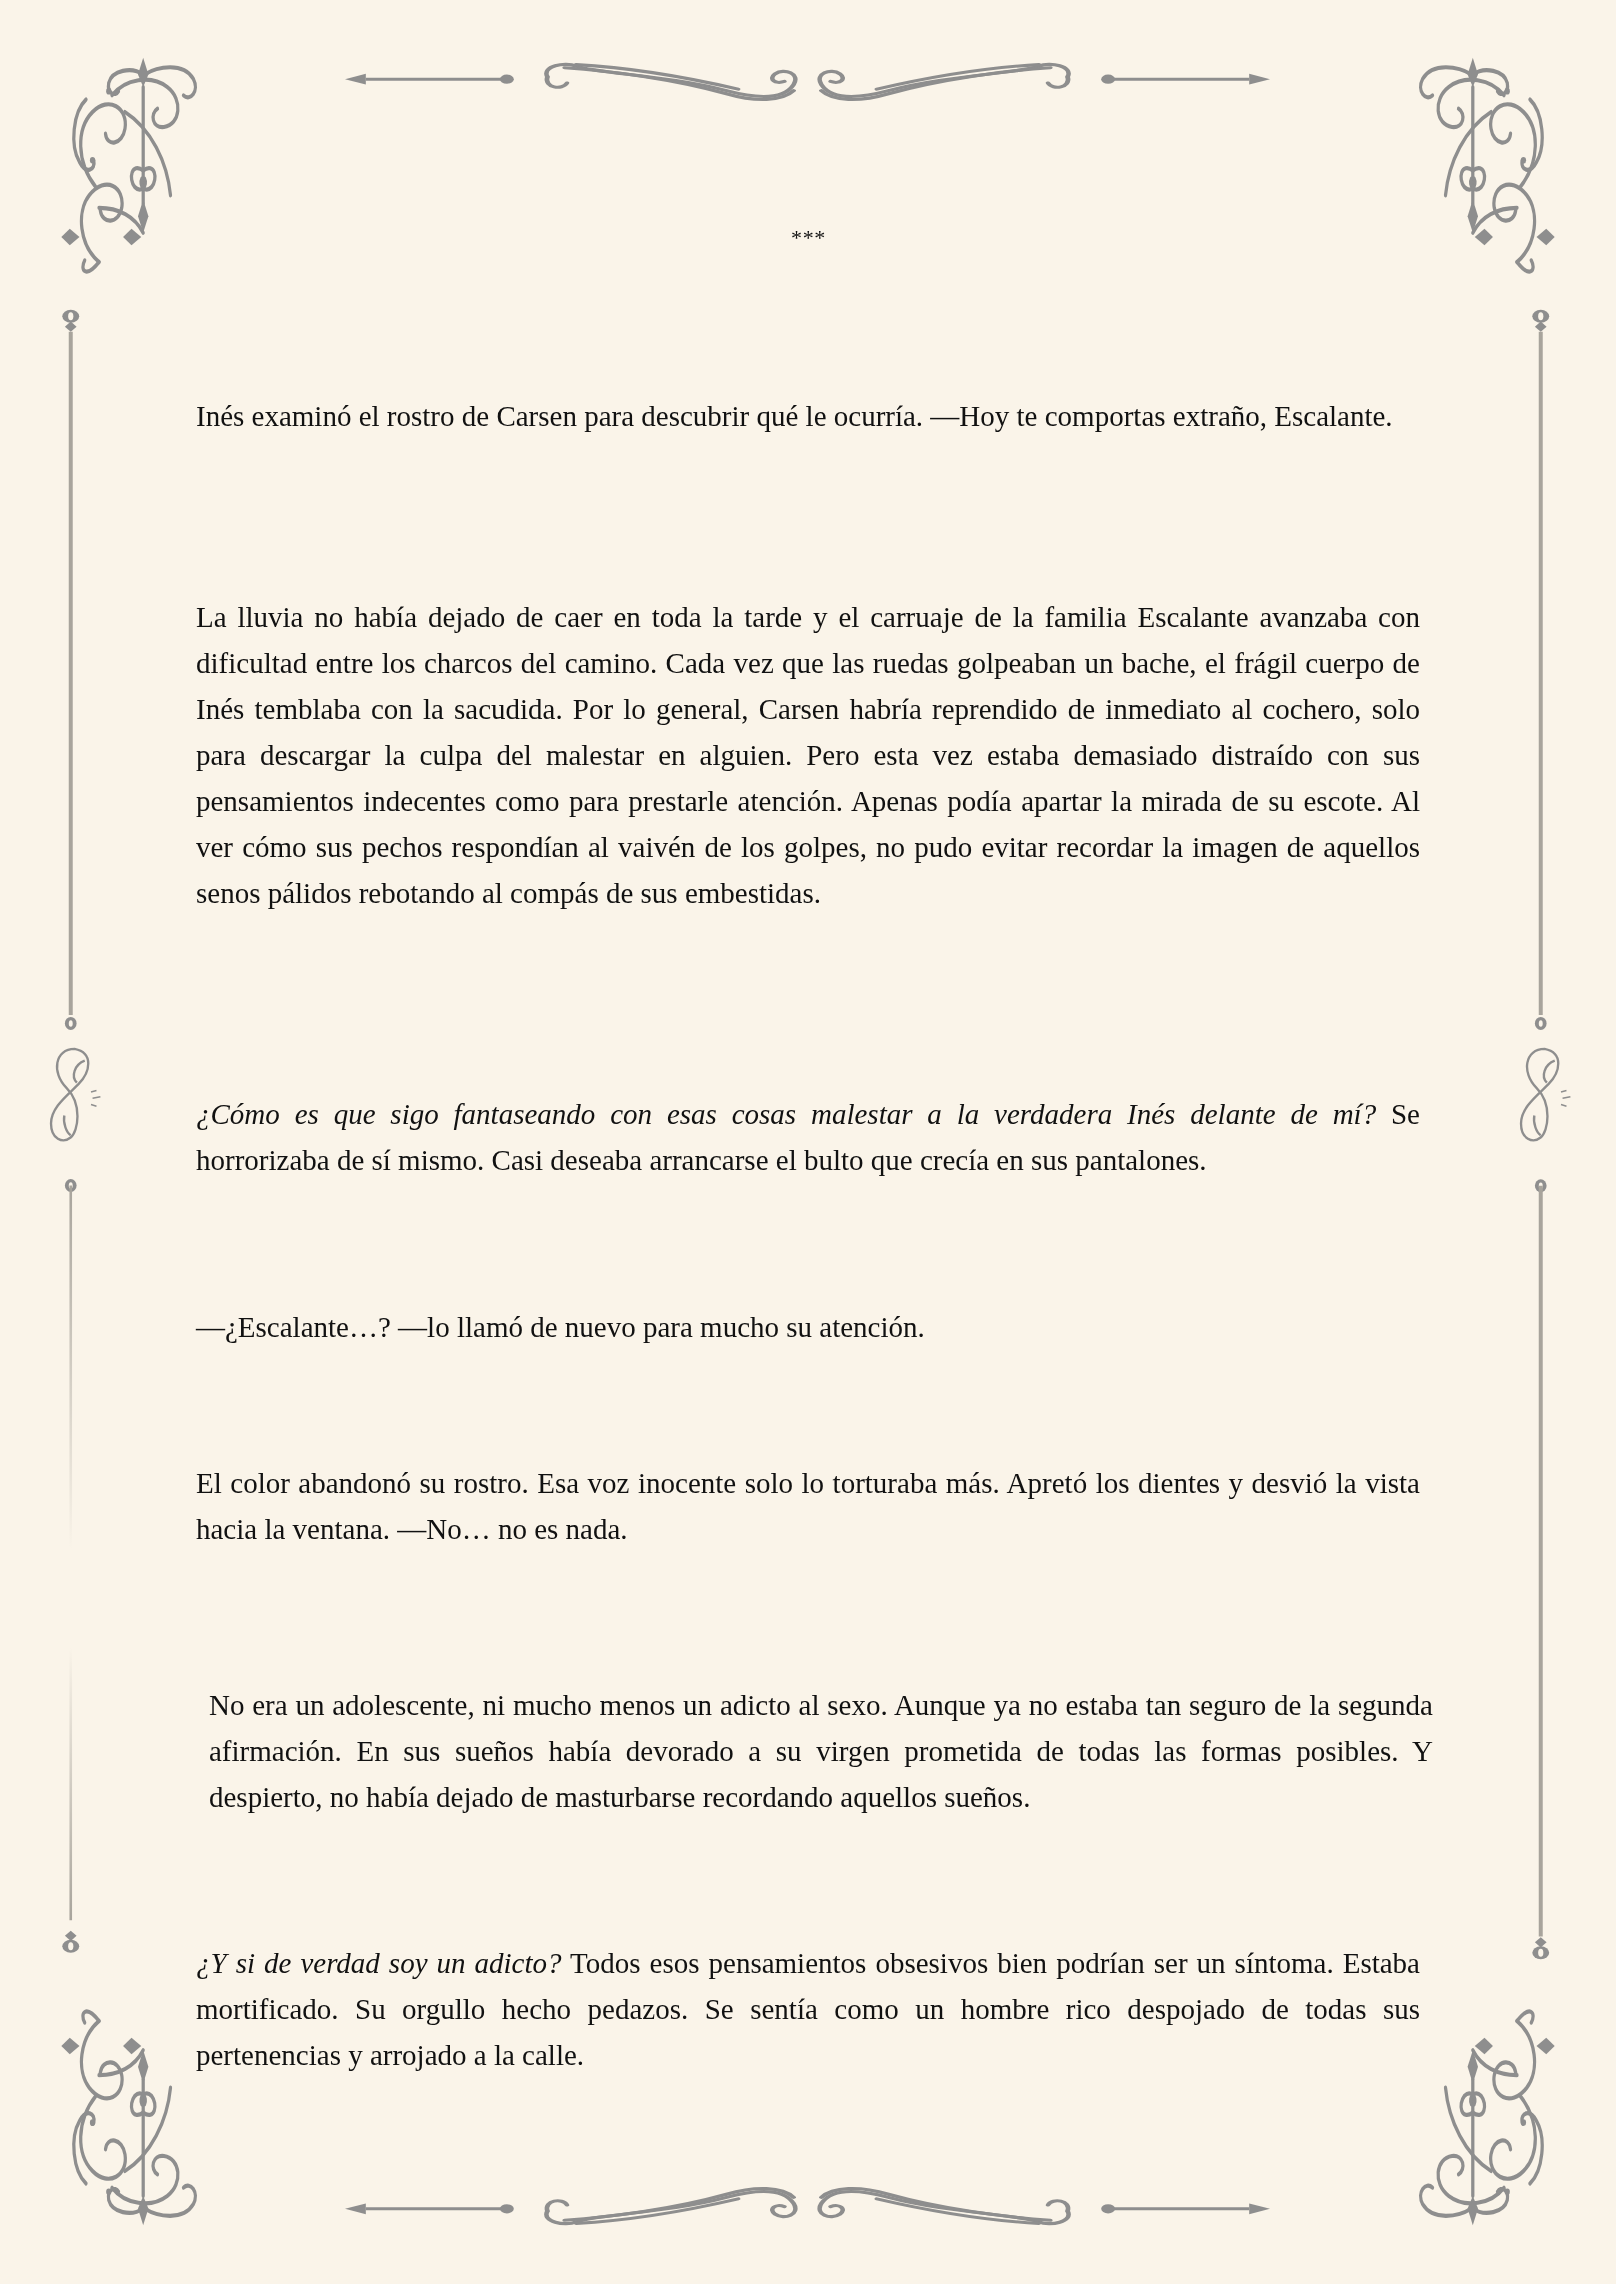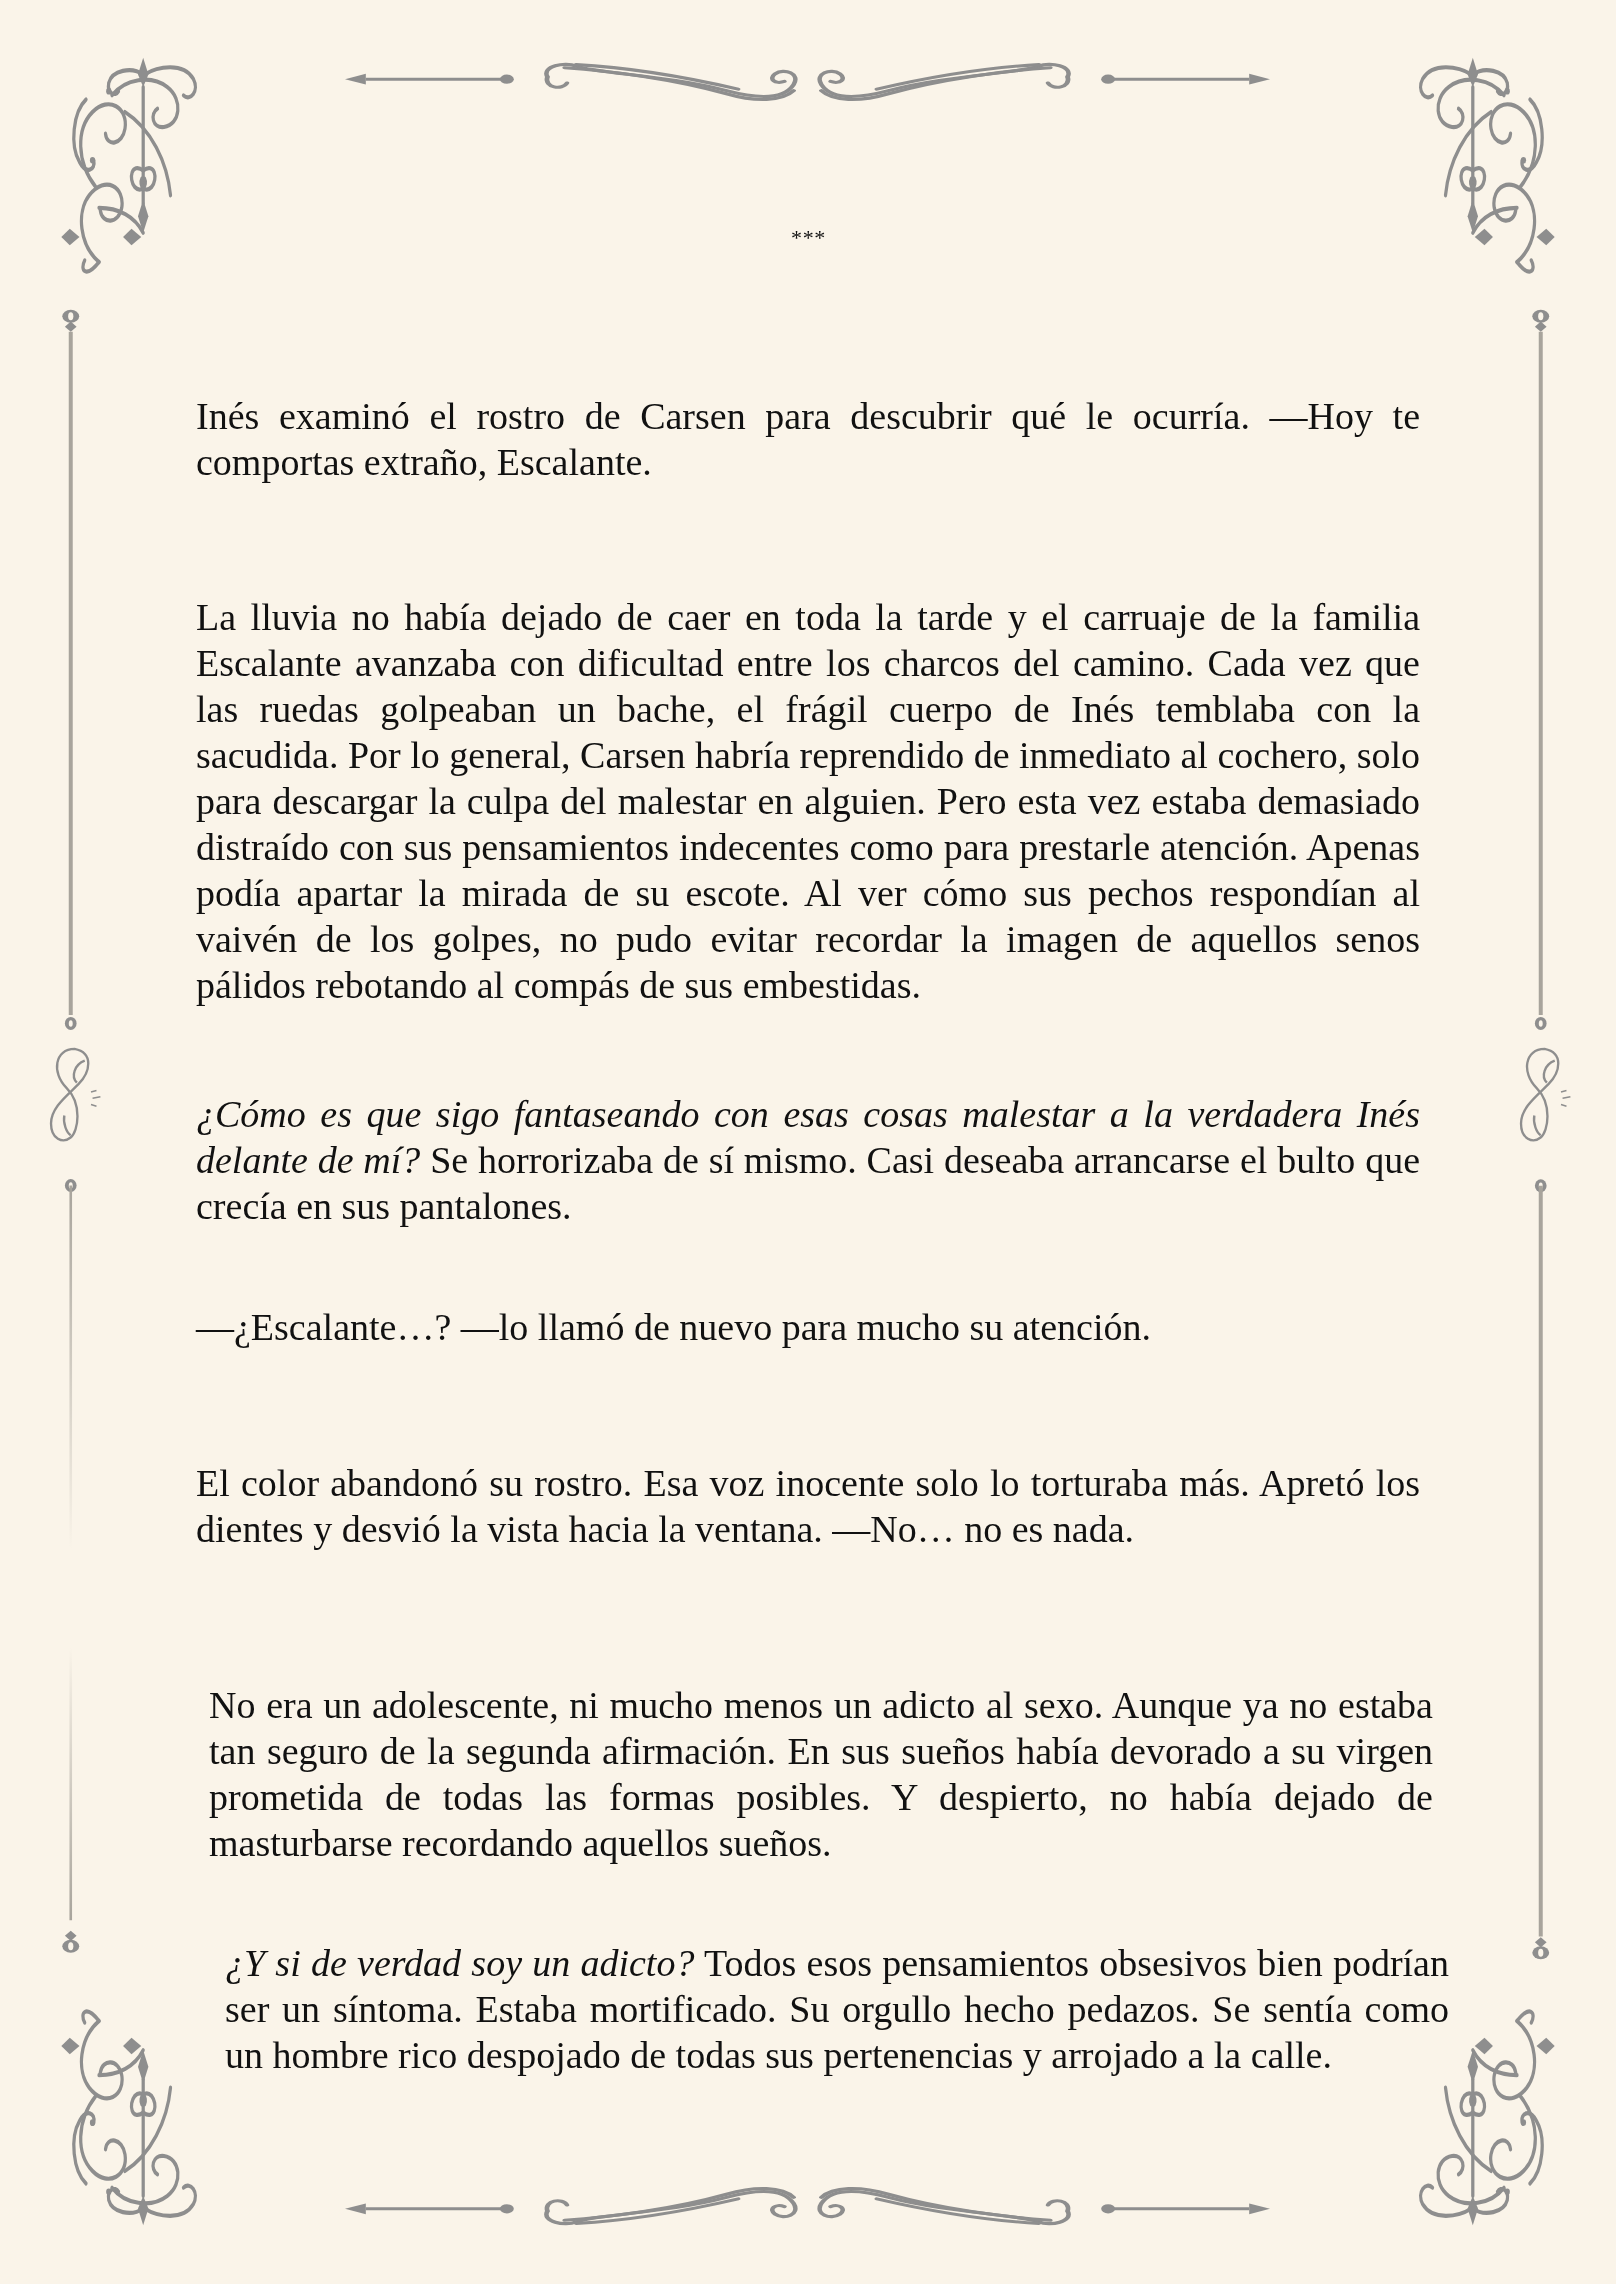--- a/index.html
+++ b/index.html
@@ -17,21 +17,21 @@
   #page-text {
     position: absolute;
     left: 196px; width: 1224px; top: 0;
   }
   .scene-break {
     position: absolute; left: 0; width: 1617px; top: 225px;
     text-align: center; font-size: 22px; letter-spacing: 0.7px;
   }
   p.para {
     position: absolute; left: 0; width: 1224px; margin: 0;
-    font-size: 38px; line-height: 46px;
+    font-size: 29px; line-height: 46px;
     text-align: justify;
   }
   em { font-style: italic; }
 </style>
 </head>
 <body>
 
 <svg width="0" height="0" style="position:absolute">
   <defs>
 
@@ -226,17 +226,17 @@
   </p>
   <p class="para" style="top:1304px;">
     <span>—¿Escalante…? —lo llamó de nuevo para mucho su atención.</span>
   </p>
   <p class="para" style="top:1460px;">
     <span>El color abandonó su rostro. Esa voz inocente solo lo torturaba más. Apretó los dientes y desvió la vista hacia la ventana.  —No… no es nada.</span>
   </p>
   <p class="para" style="top:1682px;margin-left:13px;">
     <span>No era un adolescente, ni mucho menos un adicto al sexo. Aunque ya no estaba tan seguro de la segunda afirmación. En sus sueños había devorado a su virgen prometida de todas las formas posibles. Y despierto, no había dejado de masturbarse recordando aquellos sueños.</span>
   </p>
-  <p class="para" style="top:1940px;margin-left:29px;">
+  <p class="para" style="top:1940px;">
     <em>¿Y si de verdad soy un adicto?</em><span> Todos esos pensamientos obsesivos bien podrían ser un síntoma. Estaba mortificado. Su orgullo hecho pedazos. Se sentía como un hombre rico despojado de todas sus pertenencias y arrojado a la calle.</span>
   </p>
 </div>
 
 
 </body></html>

